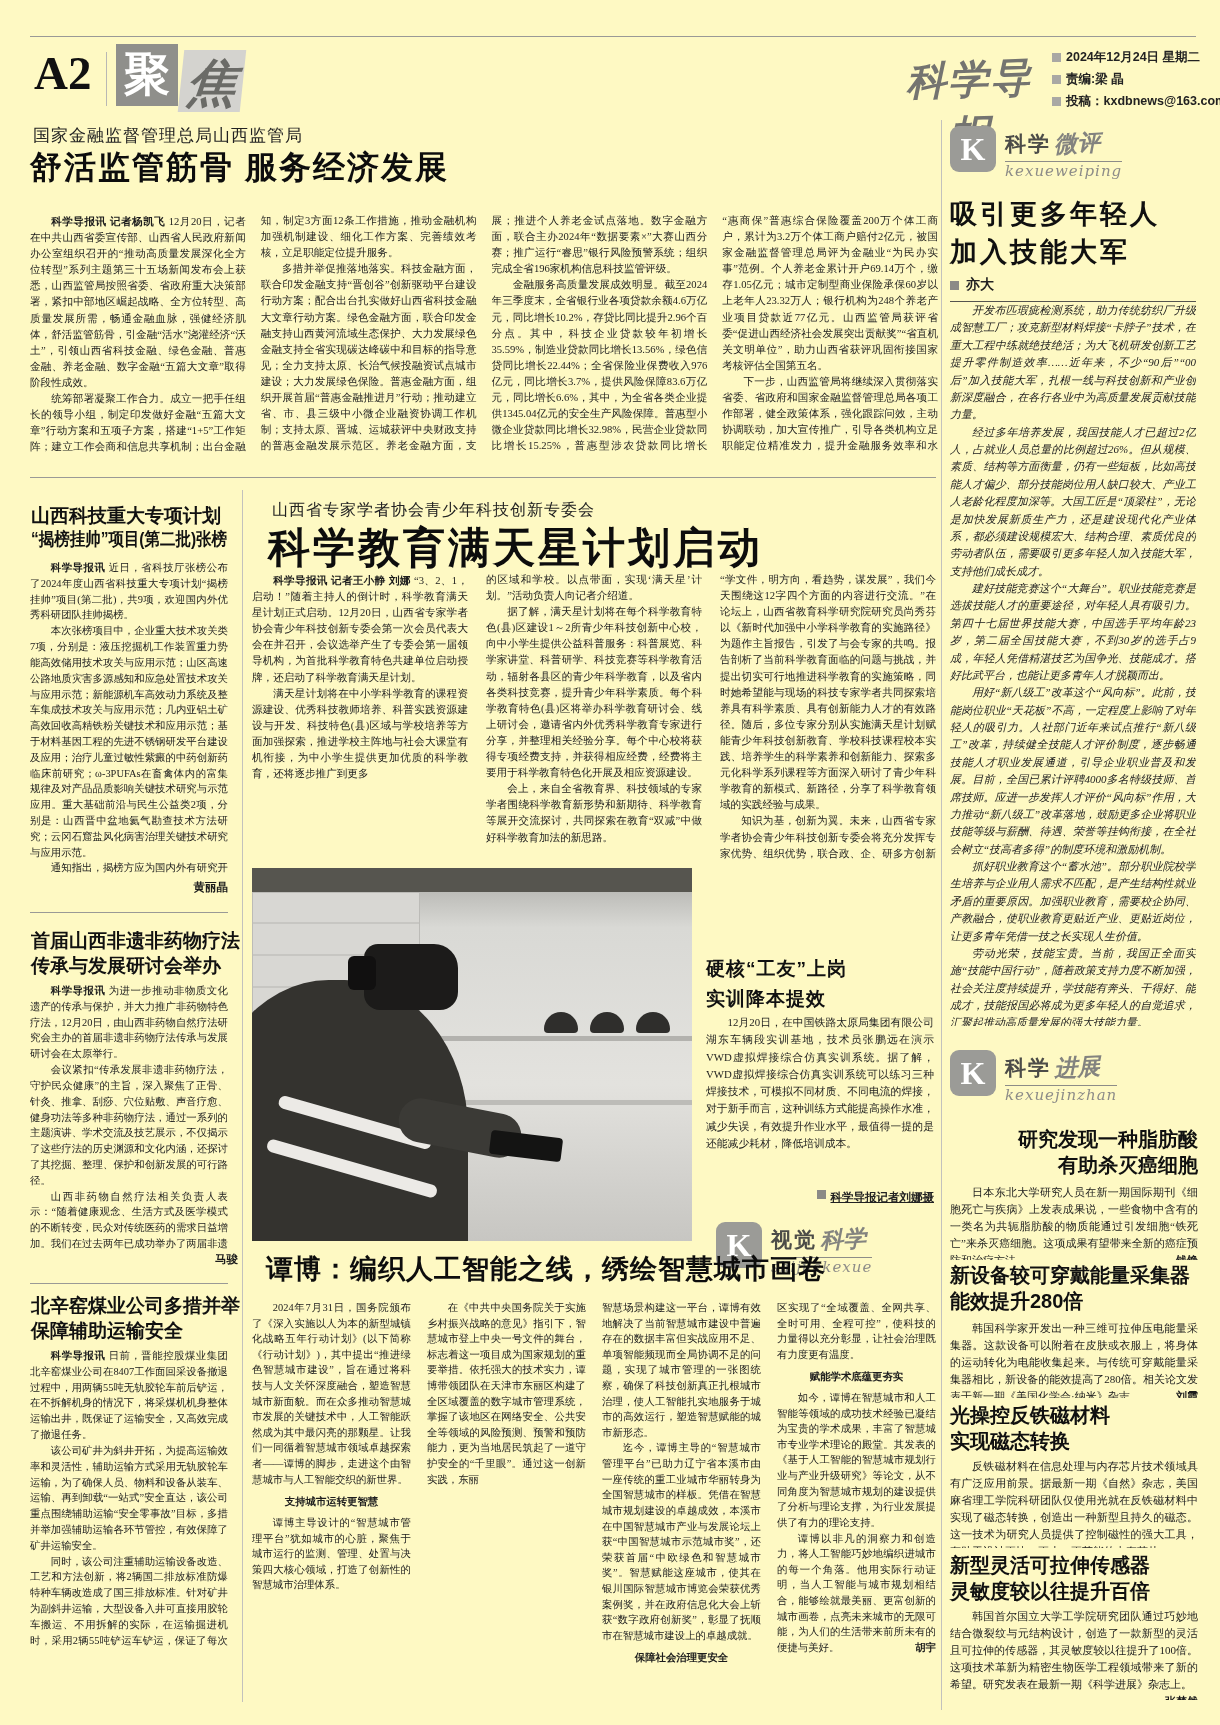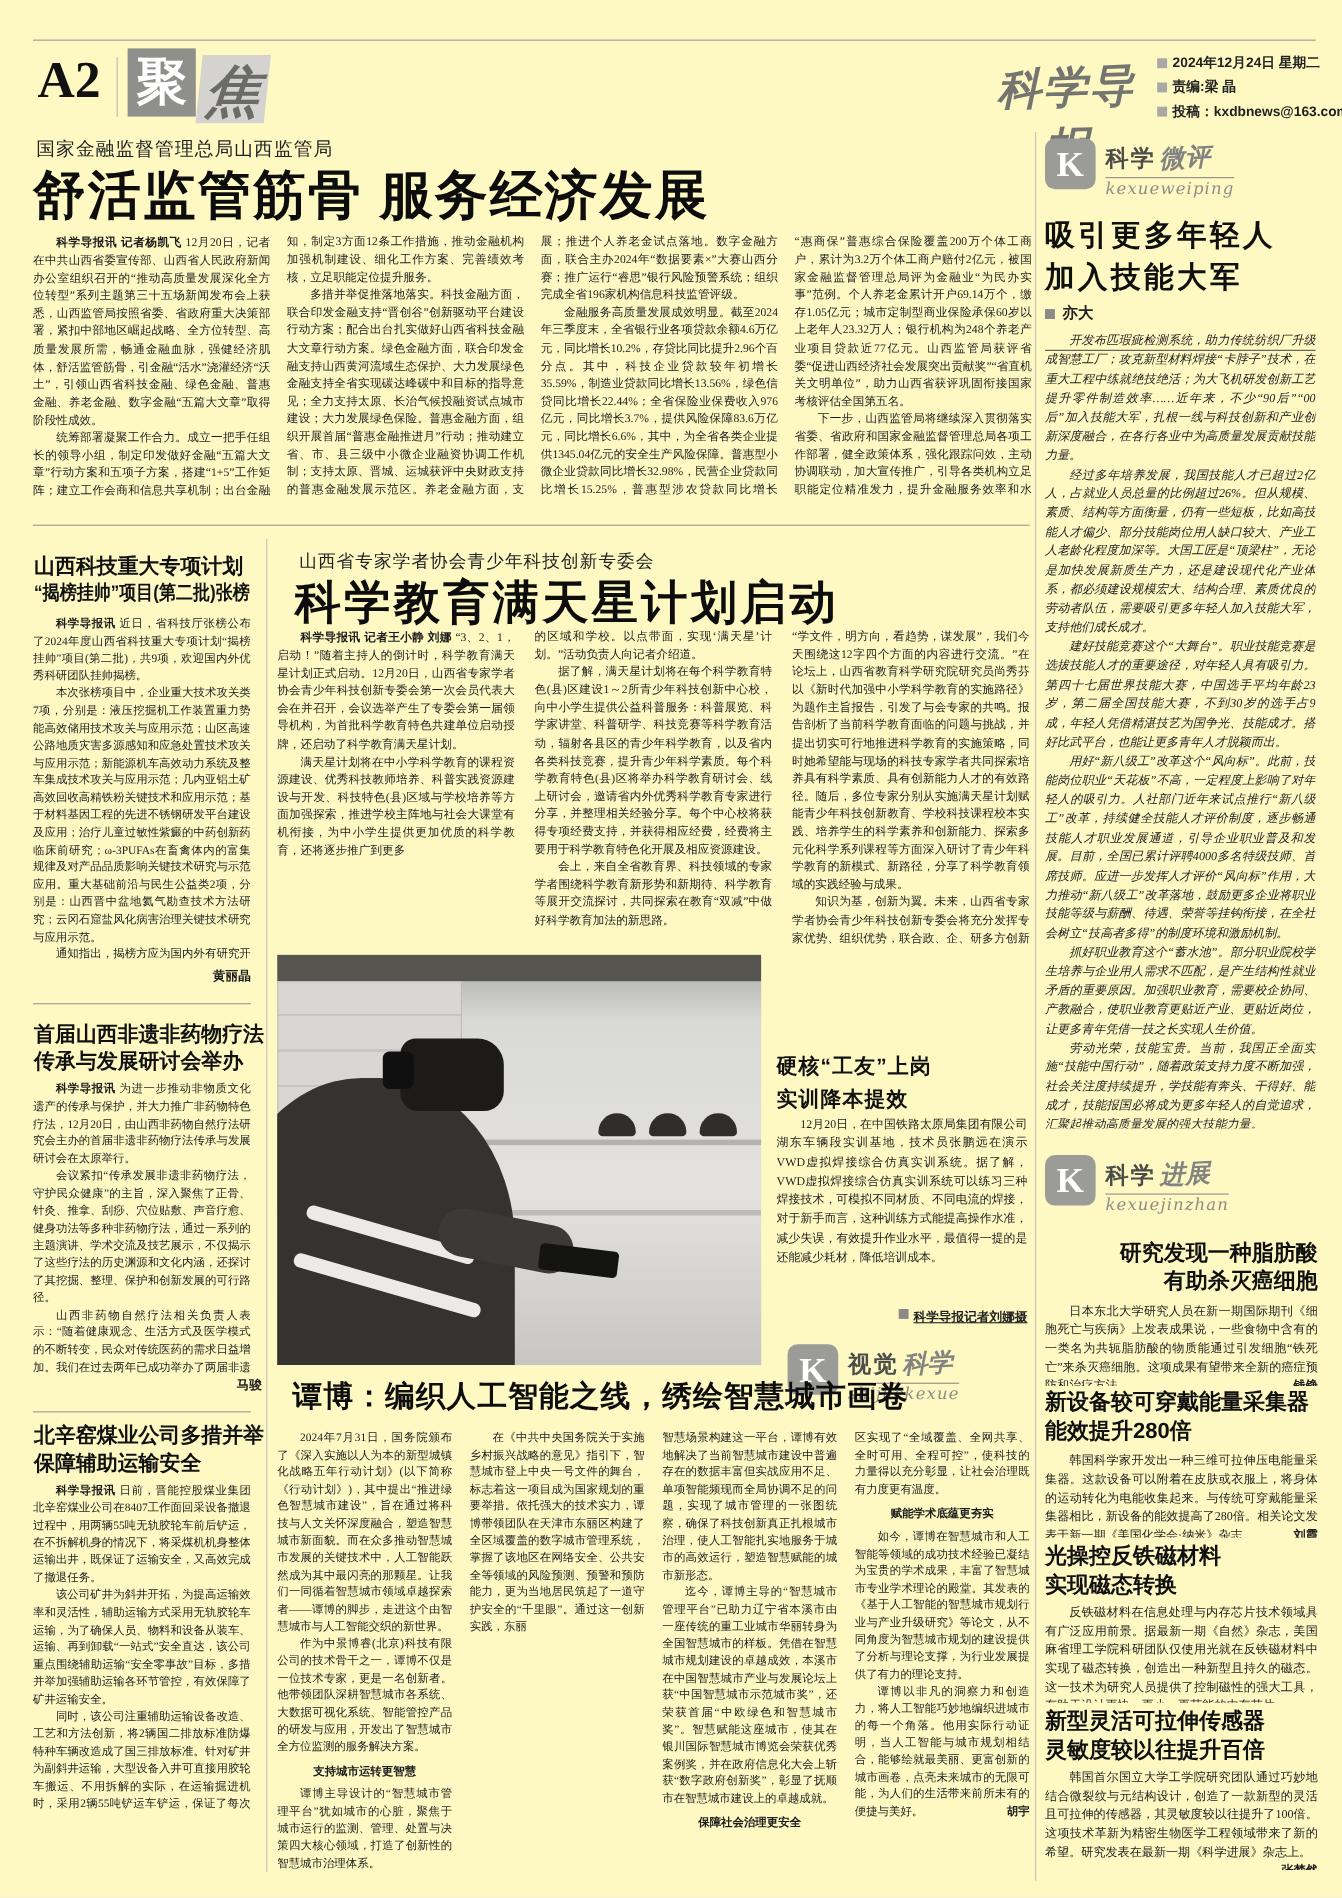--- a/index.html
+++ b/index.html
@@ -22,21 +22,21 @@
        font:italic 700 50px "DejaVu Serif",serif;transform:skewX(-6deg);}
   .masthead{position:absolute;left:890px;top:52px;width:160px;text-align:center;
        font:italic 700 40px "DejaVu Serif",serif;color:#747470;transform:rotate(-2deg);letter-spacing:2px;}
   .hinfo{position:absolute;left:1052px;top:47px;width:150px;font-family:"Liberation Sans",sans-serif;
        font-size:12.5px;font-weight:700;color:#222;line-height:1.75;}
   .hinfo .row{display:flex;align-items:center;gap:5px;white-space:nowrap;}
   .sq{display:inline-block;width:9px;height:9px;background:#a9a8a4;flex:0 0 auto;}
   .sqd{background:#8b8a86;}
   
   .kicker{position:absolute;left:33px;top:124px;font-size:17px;font-weight:500;color:#222;letter-spacing:1px;}
-  .fin-head{position:absolute;left:30px;top:146px;font-size:48px;font-weight:700;color:#0d0d0d;letter-spacing:2px;}
+  .fin-head{position:absolute;left:30px;top:146px;font-size:32px;font-weight:700;color:#0d0d0d;letter-spacing:2px;}
   .fin-cols{left:30px;top:213px;width:908px;height:240px;gap:15px;}
   .fin-cols p{font-size:10.6px;line-height:1.52;}
   
   .lh{position:absolute;left:31px;width:200px;font-weight:700;color:#111;line-height:1.32;}
   .lh .l1{font-size:19px;white-space:nowrap;}
   .lh .l2{font-size:18px;white-space:nowrap;transform:scaleX(.86);transform-origin:left;}
   .lbody{position:absolute;left:30px;width:198px;overflow:hidden;}
   .lbody p{font-size:10.4px;line-height:1.52;}
   
   .mkicker{position:absolute;left:272px;top:500px;font-size:16px;color:#222;letter-spacing:1px;}
@@ -76,21 +76,21 @@
   .kbox{width:46px;height:46px;background:#9b9b97;color:#fff;border-radius:9px;
      display:grid;place-items:center;font:700 32px "Liberation Serif",serif;flex:0 0 auto;}
   .ktxt{padding-top:2px;}
   .ktop{display:flex;align-items:baseline;gap:3px;border-bottom:1px solid #8d8c88;padding-bottom:2px;}
   .kmain{font:700 21px "Liberation Sans",sans-serif;color:#4c4c48;letter-spacing:2px;}
   .kscript{font:italic 700 23px "DejaVu Serif",serif;color:#83837f;transform:rotate(-3deg);}
   .ksub{font:italic 15px "DejaVu Serif",serif;color:#8d8c88;letter-spacing:1px;}
   
   .wp-h{position:absolute;left:950px;width:246px;font-weight:700;font-size:27px;color:#101010;letter-spacing:3px;}
   .wp-author{position:absolute;left:950px;top:276px;width:246px;display:flex;align-items:center;gap:7px;
-     font:700 14px "Liberation Sans",sans-serif;color:#222;border-bottom:1px solid #55544f;padding-bottom:24px;}
+     font:700 14px "Liberation Sans",sans-serif;color:#222;border-bottom:1px solid #55544f;padding-bottom:7px;}
   .wp-body{position:absolute;left:950px;top:302px;width:246px;height:724px;overflow:hidden;}
   .wp-body p{font-size:11px;line-height:1.58;text-indent:2em;text-align:justify;margin:0;font-style:italic;color:#202020;}
   
   .jt{position:absolute;left:950px;width:248px;font-weight:700;color:#101010;line-height:1.32;}
   .jt .l{font-size:20px;white-space:nowrap;}
   .jb{position:absolute;left:950px;width:248px;overflow:hidden;}
   .jb p{font-size:11px;line-height:1.55;text-indent:2em;text-align:justify;margin:0;}
   .ai{float:right;font-weight:700;font-family:"Liberation Sans",sans-serif;}
   
   .tb-head{position:absolute;left:266px;top:1251px;font-size:27px;font-weight:700;color:#0d0d0d;letter-spacing:1px;}
@@ -239,21 +239,20 @@
         <span class="kscript">科学</span>
       </div>
       <div class="ksub">shijuekexue</div>
     </div>
   </div>
 
   <div class="tb-head sans">谭博：编织人工智能之线，绣绘智慧城市画卷</div>
   <div class="cols tb-cols">
     <div class="col">
       <p class="b">2024年7月31日，国务院颁布了《深入实施以人为本的新型城镇化战略五年行动计划》(以下简称《行动计划》)，其中提出“推进绿色智慧城市建设”，旨在通过将科技与人文关怀深度融合，塑造智慧城市新面貌。而在众多推动智慧城市发展的关键技术中，人工智能跃然成为其中最闪亮的那颗星。让我们一同循着智慧城市领域卓越探索者——谭博的脚步，走进这个由智慧城市与人工智能交织的新世界。</p>
-      <p class="b">作为中景博睿(北京)科技有限公司的技术骨干之一，谭博不仅是一位技术专家，更是一名创新者。他带领团队深耕智慧城市各系统、大数据可视化系统、智能管控产品的研发与应用，开发出了智慧城市全方位监测的服务解决方案。</p>
       <p class="b sub">支持城市运转更智慧</p>
       <p class="b">谭博主导设计的“智慧城市管理平台”犹如城市的心脏，聚焦于城市运行的监测、管理、处置与决策四大核心领域，打造了创新性的智慧城市治理体系。</p>
     </div>
     <div class="col">
       <p class="b">在《中共中央国务院关于实施乡村振兴战略的意见》指引下，智慧城市登上中央一号文件的舞台，标志着这一项目成为国家规划的重要举措。依托强大的技术实力，谭博带领团队在天津市东丽区构建了全区域覆盖的数字城市管理系统，掌握了该地区在网络安全、公共安全等领域的风险预测、预警和预防能力，更为当地居民筑起了一道守护安全的“千里眼”。通过这一创新实践，东丽</p>
     </div>
     <div class="col">
       <p class="b" style="text-indent:0;">智慧场景构建这一平台，谭博有效地解决了当前智慧城市建设中普遍存在的数据丰富但实战应用不足、单项智能频现而全局协调不足的问题，实现了城市管理的一张图统察，确保了科技创新真正扎根城市治理，使人工智能扎实地服务于城市的高效运行，塑造智慧赋能的城市新形态。</p>
       <p class="b">迄今，谭博主导的“智慧城市管理平台”已助力辽宁省本溪市由一座传统的重工业城市华丽转身为全国智慧城市的样板。凭借在智慧城市规划建设的卓越成效，本溪市在中国智慧城市产业与发展论坛上获“中国智慧城市示范城市奖”，还荣获首届“中欧绿色和智慧城市奖”。智慧赋能这座城市，使其在银川国际智慧城市博览会荣获优秀案例奖，并在政府信息化大会上斩获“数字政府创新奖”，彰显了抚顺市在智慧城市建设上的卓越成就。</p>
       <p class="b sub">保障社会治理更安全</p>

